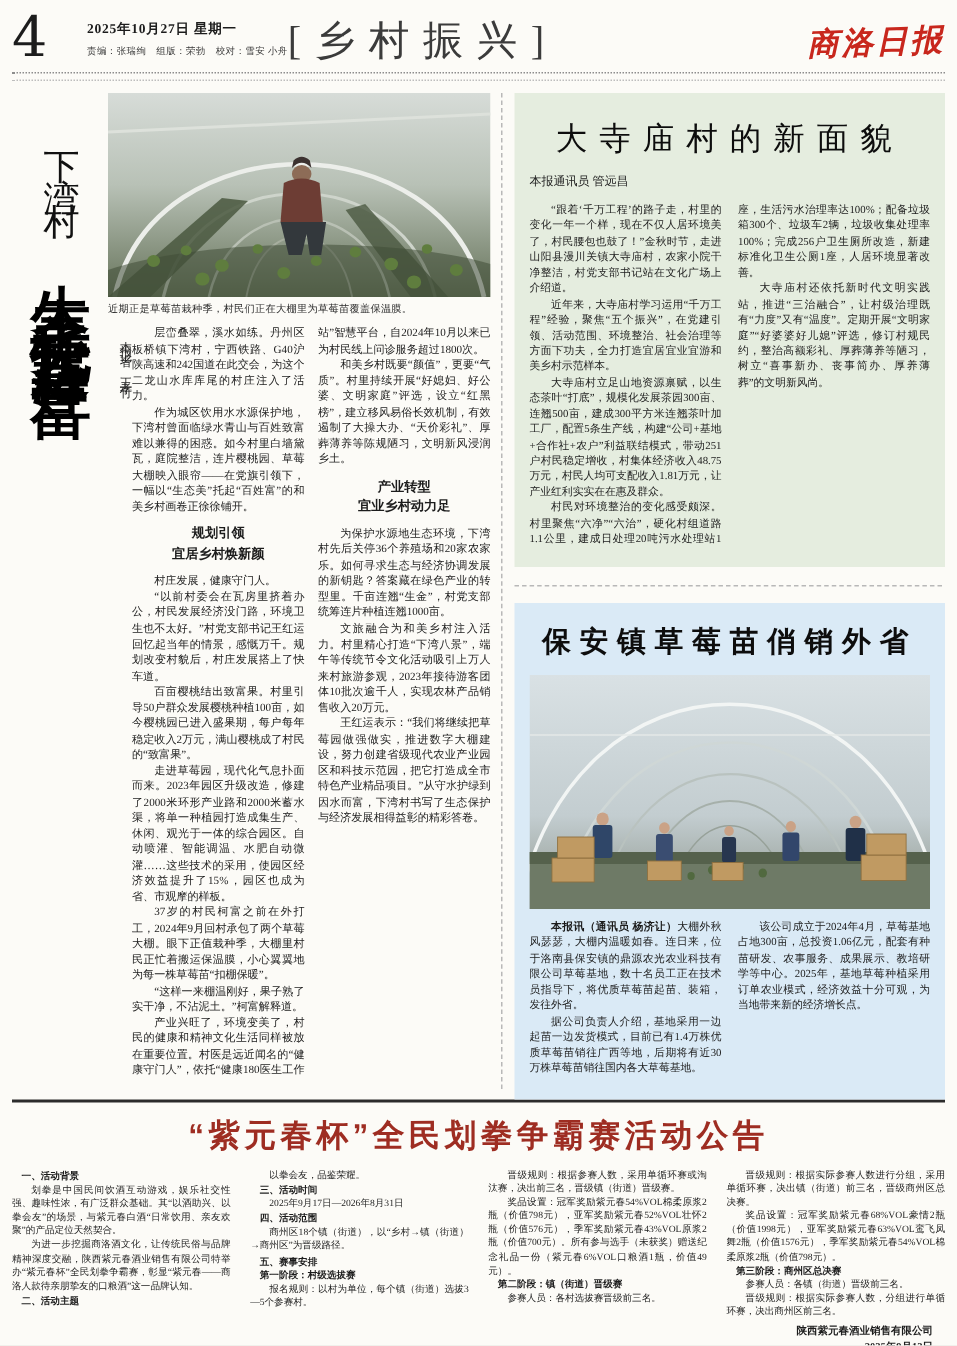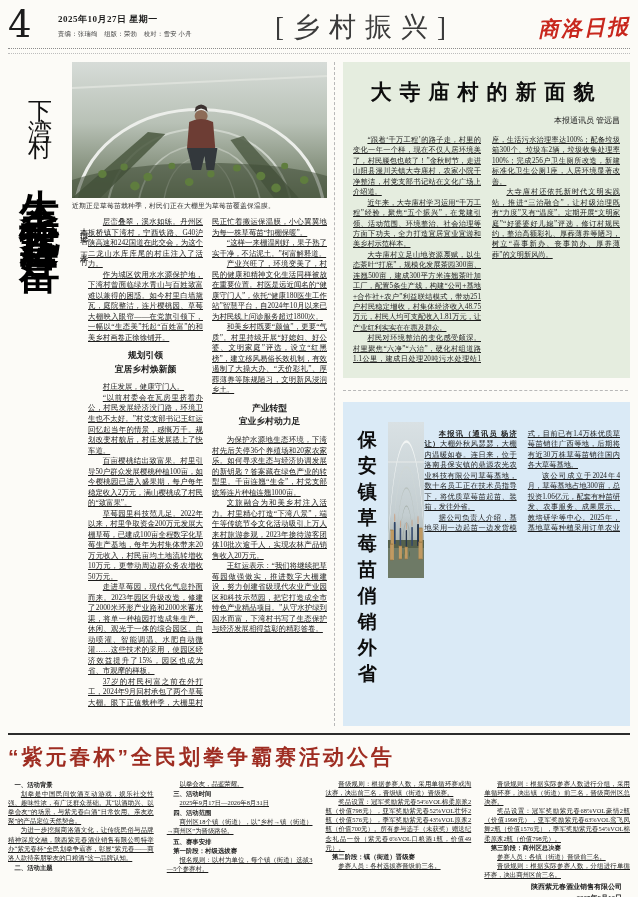--- a/index.html
+++ b/index.html
@@ -5,64 +5,64 @@
   html,body{margin:0;padding:0;background:#e9e7e2;}
   .page{position:relative;width:638px;height:897px;margin:0 auto;background:#fcfbf7;
         box-sizing:border-box;padding:6px 8px 4px;overflow:hidden;
         font-family:"Liberation Serif",serif;color:#1c1c1c;}
   
   .hdr{display:flex;align-items:flex-start;height:40px;}
   .pagenum{font-family:"DejaVu Serif",serif;font-size:37px;line-height:38px;font-weight:400;width:34px;}
   .dateblk{margin-left:16px;margin-top:7px;}
   .date{font-size:9px;font-weight:bold;letter-spacing:.5px;}
   .credits{font-size:6.3px;color:#3a3a3a;margin-top:3.5px;letter-spacing:.3px;}
-  .secttl{flex:1;text-align:center;font-size:27px;letter-spacing:9px;color:#3b3b3b;
+  .secttl{flex:1;text-align:left;font-size:27px;letter-spacing:9px;color:#3b3b3b;
           font-weight:500;margin-top:3px;font-family:"Liberation Serif",serif;}
   .masthead{font-size:21px;font-weight:bold;font-style:italic;color:#c8271d;
             margin-top:8px;letter-spacing:2px;transform:rotate(-2deg);}
   .dot-rule{height:4px;border-top:1.5px dotted #8d8d8d;border-bottom:1px dotted #bdbdbd;margin-top:2px;}
   
   .main{display:flex;margin-top:8px;height:664px;}
   .left-art{width:326px;display:flex;box-sizing:border-box;padding-right:7px;}
   .hl-col{width:64px;display:flex;flex-direction:column;align-items:center;}
   .v{writing-mode:vertical-rl;text-orientation:upright;}
   .kicker{font-size:24px;letter-spacing:17px;font-weight:500;margin-top:20px;color:#111;}
   .bighead{font-size:40px;line-height:1;font-weight:900;letter-spacing:9px;margin-top:24px;
            font-family:"Liberation Sans",sans-serif;color:#000;}
   .left-main{flex:1;display:flex;flex-direction:column;min-width:0;}
   .photo1{height:136px;width:100%;display:block;}
   .cap{font-size:6.8px;color:#2c2c2c;margin:3px 0 6px;letter-spacing:.2px;}
   .body-row{flex:1;display:flex;overflow:hidden;}
   .vbyline{width:16px;font-size:8.2px;letter-spacing:3px;margin-top:4px;color:#222;}
   .cols{flex:1;column-count:2;column-gap:9px;column-fill:auto;height:100%;
         font-size:7.4px;line-height:1.42;text-align:justify;}
   .item{margin:0;}
-  .p{text-indent:2em;text-decoration:underline;}
+  .p{text-indent:2em;}
   .subhead{white-space:pre-line;text-align:center;font-weight:bold;font-size:8.8px;
            font-family:"Liberation Sans",sans-serif;margin:6px 0;line-height:1.55;text-indent:0;}
   .head{font-weight:bold;font-family:"Liberation Sans",sans-serif;text-indent:1em;margin-top:1px;}
   .sub{font-weight:bold;text-indent:1em;}
   
   .right-col{flex:1;border-left:1px dashed #b8b8b8;padding-left:8px;display:flex;flex-direction:column;min-width:0;}
   .greenbox{background:#e5eddf;box-sizing:border-box;padding:8px 10px;height:316px;}
-  .g-title{text-align:center;font-size:21px;font-weight:bold;letter-spacing:8px;
+  .g-title{text-align:center;font-size:21px;font-weight:normal;letter-spacing:8px;
            font-family:"Liberation Sans",sans-serif;margin-top:8px;color:#0d0d0d;}
-  .g-byline{text-align:right;font-size:8px;margin:9px 0 9px;color:#222;}
+  .g-byline{text-align:left;font-size:8px;margin:9px 0 9px;color:#222;}
   .g-body{column-count:2;column-gap:11px;column-fill:auto;height:238px;overflow:hidden;
           font-size:7.2px;line-height:1.45;text-align:justify;}
   .box-sep{border-top:1px dashed #b8b8b8;margin:12px 2px 11px 0;}
-  .bluebox{background:#daeaf6;box-sizing:border-box;padding:20px 10px;flex:1;display:flex;flex-direction:row;}
+  .bluebox{background:#daeaf6;box-sizing:border-box;padding:8px 10px;flex:1;display:flex;flex-direction:column;}
   .b-title{text-align:center;font-size:19px;font-weight:bold;letter-spacing:6px;
            font-family:"Liberation Sans",sans-serif;margin:5px 0 9px;color:#0d0d0d;}
   .photo2{height:156px;width:100%;display:block;}
   .b-body{column-count:2;column-gap:11px;column-fill:auto;height:112px;overflow:hidden;
           font-size:7.2px;line-height:1.45;text-align:justify;margin-top:7px;}
   
   .notice{margin-top:7px;border-top:2px solid #2c2c2c;padding-top:7px;}
-  .n-title{text-align:left;font-size:21px;font-weight:bold;color:#9e2d22;letter-spacing:3px;
+  .n-title{text-align:center;font-size:21px;font-weight:bold;color:#9e2d22;letter-spacing:3px;
            font-family:"Liberation Sans",sans-serif;margin:1px 0 8px;}
   .n-body{column-count:4;column-gap:13px;column-fill:auto;height:102px;overflow:hidden;
           font-size:6.4px;line-height:1.42;text-align:justify;}
   .n-sign{text-align:right;font-size:7px;font-weight:bold;padding-right:8px;line-height:1.6;margin-top:1px;}
 </style>
 </head>
 <body>
 
 <div class="page">
 
@@ -127,21 +127,20 @@
         <div class="body-row">
           <div class="vbyline v">本报记者 王孝竹</div>
           <div class="cols">
               <div class="item p">层峦叠翠，溪水如练。丹州区板桥镇下湾村，宁西铁路、G40沪陕高速和242国道在此交会，为这个二龙山水库库尾的村庄注入了活力。</div>
               <div class="item p">作为城区饮用水水源保护地，下湾村曾面临绿水青山与百姓致富难以兼得的困惑。如今村里白墙黛瓦，庭院整洁，连片樱桃园、草莓大棚映入眼帘——在党旗引领下，一幅以“生态美”托起“百姓富”的和美乡村画卷正徐徐铺开。</div>
               <div class="item subhead">规划引领
 宜居乡村焕新颜</div>
               <div class="item p">村庄发展，健康守门人。</div>
               <div class="item p">“以前村委会在瓦房里挤着办公，村民发展经济没门路，环境卫生也不太好。”村党支部书记王红运回忆起当年的情景，感慨万千。规划改变村貌后，村庄发展搭上了快车道。</div>
               <div class="item p">百亩樱桃结出致富果。村里引导50户群众发展樱桃种植100亩，如今樱桃园已进入盛果期，每户每年稳定收入2万元，满山樱桃成了村民的“致富果”。</div>
-              <div class="item p">草莓园里科技范儿足。2022年以来，村里争取资金200万元发展大棚草莓，已建成100亩全程数字化草莓生产基地，每年为村集体带来20万元收入，村民亩均土地流转增收10万元，更带动周边群众务农增收50万元。</div>
               <div class="item p">走进草莓园，现代化气息扑面而来。2023年园区升级改造，修建了2000米环形产业路和2000米蓄水渠，将单一种植园打造成集生产、休闲、观光于一体的综合园区。自动喷灌、智能调温、水肥自动微灌……这些技术的采用，使园区经济效益提升了15%，园区也成为省、市观摩的样板。</div>
               <div class="item p">37岁的村民柯富之前在外打工，2024年9月回村承包了两个草莓大棚。眼下正值栽种季，大棚里村民正忙着搬运保温膜，小心翼翼地为每一株草莓苗“扣棚保暖”。</div>
               <div class="item p">“这样一来棚温刚好，果子熟了实干净，不沾泥土。”柯富解释道。</div>
               <div class="item p">产业兴旺了，环境变美了，村民的健康和精神文化生活同样被放在重要位置。村医是远近闻名的“健康守门人”，依托“健康180医生工作站”智慧平台，自2024年10月以来已为村民线上问诊服务超过1800次。</div>
               <div class="item p">和美乡村既要“颜值”，更要“气质”。村里持续开展“好媳妇、好公婆、文明家庭”评选，设立“红黑榜”，建立移风易俗长效机制，有效遏制了大操大办、“天价彩礼”、厚葬薄养等陈规陋习，文明新风浸润乡土。</div>
               <div class="item subhead">产业转型
 宜业乡村动力足</div>
               <div class="item p">为保护水源地生态环境，下湾村先后关停36个养殖场和20家农家乐。如何寻求生态与经济协调发展的新钥匙？答案藏在绿色产业的转型里。千亩连翘“生金”，村党支部统筹连片种植连翘1000亩。</div>
               <div class="item p">文旅融合为和美乡村注入活力。村里精心打造“下湾八景”，端午等传统节令文化活动吸引上万人来村旅游参观，2023年接待游客团体10批次逾千人，实现农林产品销售收入20万元。</div>
               <div class="item p">王红运表示：“我们将继续把草莓园做强做实，推进数字大棚建设，努力创建省级现代农业产业园区和科技示范园，把它打造成全市特色产业精品项目。”从守水护绿到因水而富，下湾村书写了生态保护与经济发展相得益彰的精彩答卷。</div>

